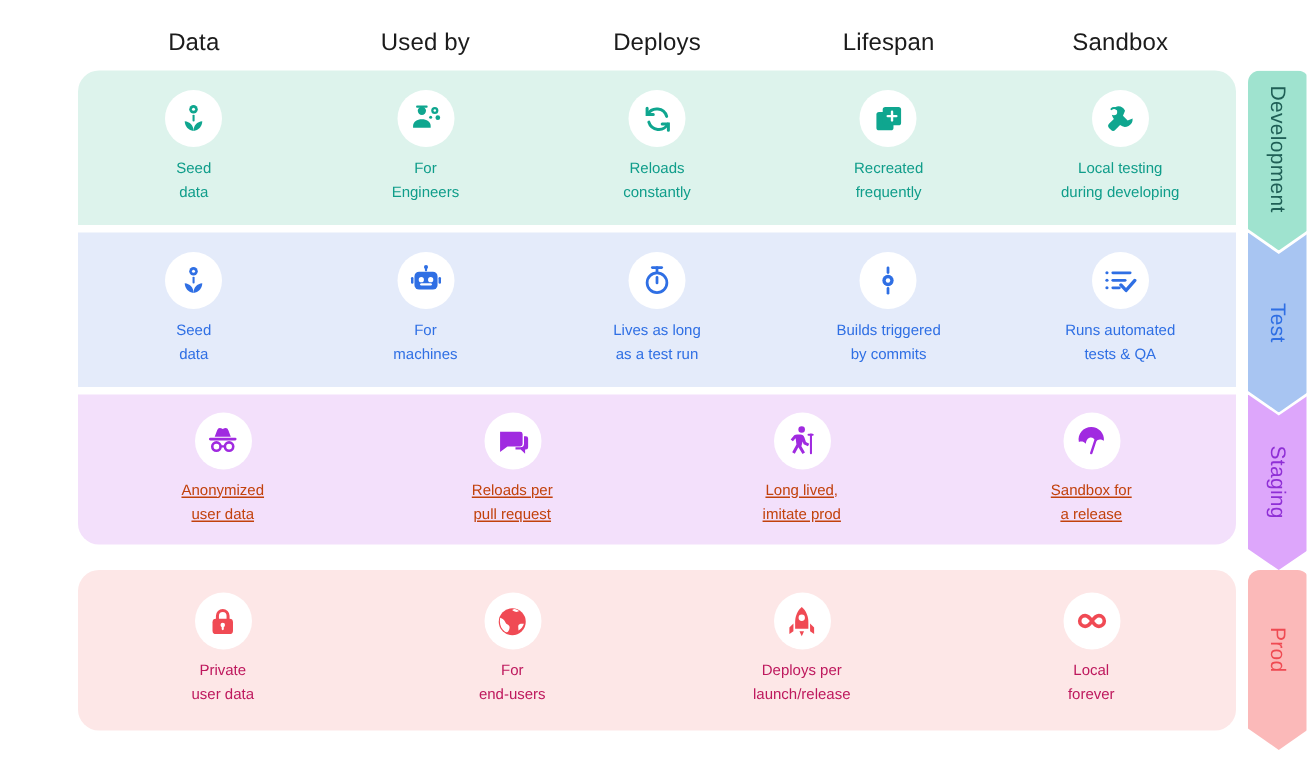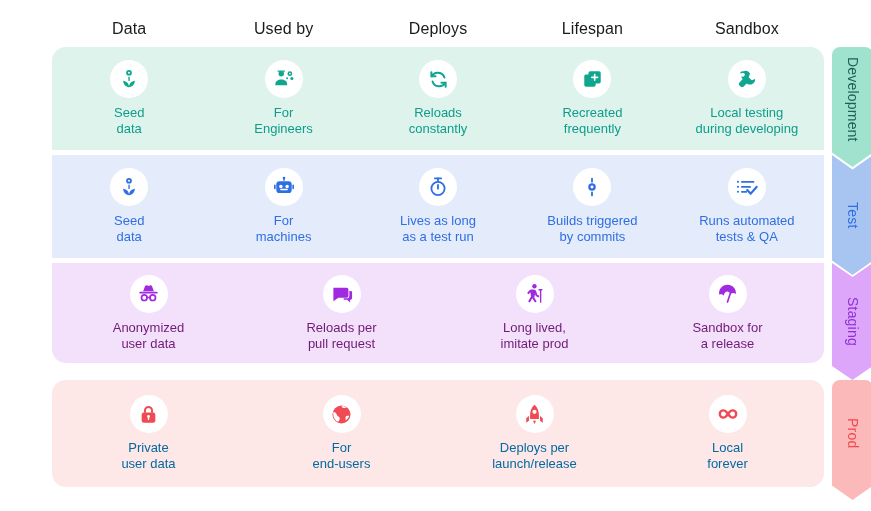--- a/index.html
+++ b/index.html
@@ -75,31 +75,31 @@
     height: 38px;
     border-radius: 50%;
     background: #ffffff;
     display: flex;
     align-items: center;
     justify-content: center;
     flex: none;
   }
   .icon-bubble svg { display: block; }
   .cell-label {
-    font-size: 13px;
+    font-size: 10px;
     line-height: 16px;
     text-align: center;
     white-space: pre-line;
   }
 
   
   .row-dev     .cell-label { color: #0f9d8a; }
   .row-test    .cell-label { color: #2f6fe4; }
-  .row-staging .cell-label { color: #701a75; }
-  .row-prod    .cell-label { color: #0369a1; }
+  .row-staging .cell-label { color: #c2410c; text-decoration: underline; }
+  .row-prod    .cell-label { color: #be185d; }
 
   
   .stage {
     position: absolute;
     width: 41px;
     display: flex;
     align-items: center;
     justify-content: center;
   }
   .stage-label {

